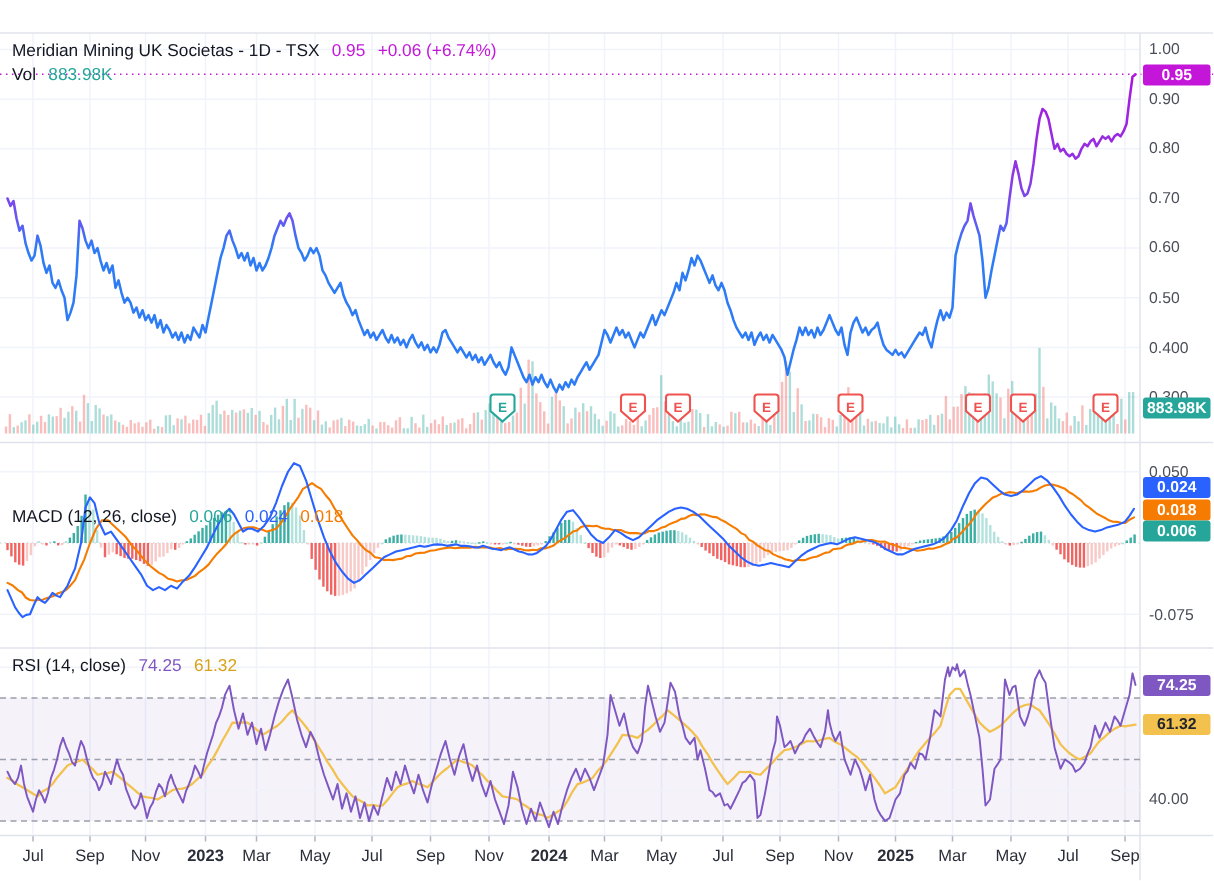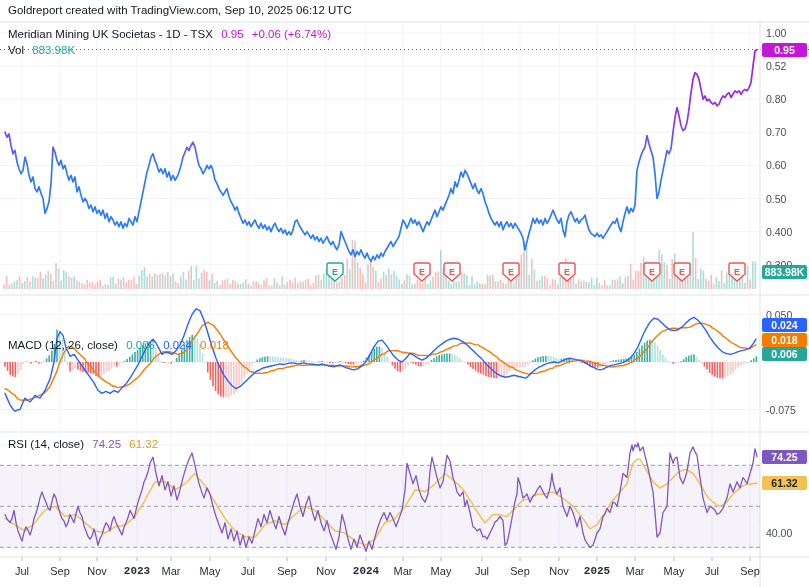--- a/index.html
+++ b/index.html
@@ -12,28 +12,27 @@
   .c-teal{color:#26a69a;}
   .c-blue{color:#2962ff;}
   .c-orange{color:#f57c00;}
   .c-purple{color:#7e57c2;}
   .c-yellow{color:#d9a21b;}
   .axis-label{position:absolute;left:766px;font-size:10.5px;color:#4a4e59;z-index:3;}
   .badge{position:absolute;left:762px;width:45px;height:14px;border-radius:2px;color:#fff;
          font-size:10.5px;font-weight:700;text-align:center;line-height:14px;z-index:6;}
   .t-label{position:absolute;top:565px;width:40px;margin-left:-20px;text-align:center;
            font-size:11px;color:#2a2e39;z-index:3;}
-  .t-label.bold{font-weight:700;font-family:Liberation Mono, monospace;}
+  .t-label.bold{font-weight:700;}
   svg{position:absolute;left:0;top:0;z-index:1;}
 </style>
 </head>
 <body>
 
 <div class="screen">
-  <div class="hdr">Goldreport created with TradingView.com, Sep 10, 2025 06:12 UTC</div>
 
   <svg id="plot" width="809" height="587">
       <defs>
         <linearGradient id="priceGrad" gradientUnits="userSpaceOnUse" x1="0" y1="40" x2="0" y2="290">
           <stop offset="0" stop-color="#ad13d8"></stop>
           <stop offset="0.3" stop-color="#8f35e6"></stop>
           <stop offset="0.42" stop-color="#6b55f0"></stop>
           <stop offset="0.5" stop-color="#2e7bf6"></stop>
           <stop offset="1" stop-color="#2e7bf6"></stop>
         </linearGradient>
@@ -736,21 +735,21 @@
     <span class="c-orange">0.018</span>
   </div>
   <div class="legend" style="left:8px;top:438px;">
     <span>RSI (14, close)</span>
     <span class="c-purple">74.25</span>
     <span class="c-yellow">61.32</span>
   </div>
 
   <div id="overlay">
       <div class="axis-label" style="top: 27px;">1.00</div>
-      <div class="axis-label" style="top: 60.1px;">0.52</div>
+      <div class="axis-label" style="top: 60.1px;">0.90</div>
       <div class="axis-label" style="top: 93.2px;">0.80</div>
       <div class="axis-label" style="top: 126.3px;">0.70</div>
       <div class="axis-label" style="top: 159.4px;">0.60</div>
       <div class="axis-label" style="top: 192.5px; text-align: right;">0.50</div>
       <div class="axis-label" style="top: 225.6px;">0.400</div>
       <div class="axis-label" style="top: 258.7px;">0.300</div>
       <div class="axis-label" style="top: 308.5px;">0.050</div>
       <div class="axis-label" style="top: 336px;">0.000</div>
       <div class="axis-label" style="top: 403.5px;">-0.075</div>
       <div class="axis-label" style="top: 438.8px; margin-top: 37px;">80.00</div>

